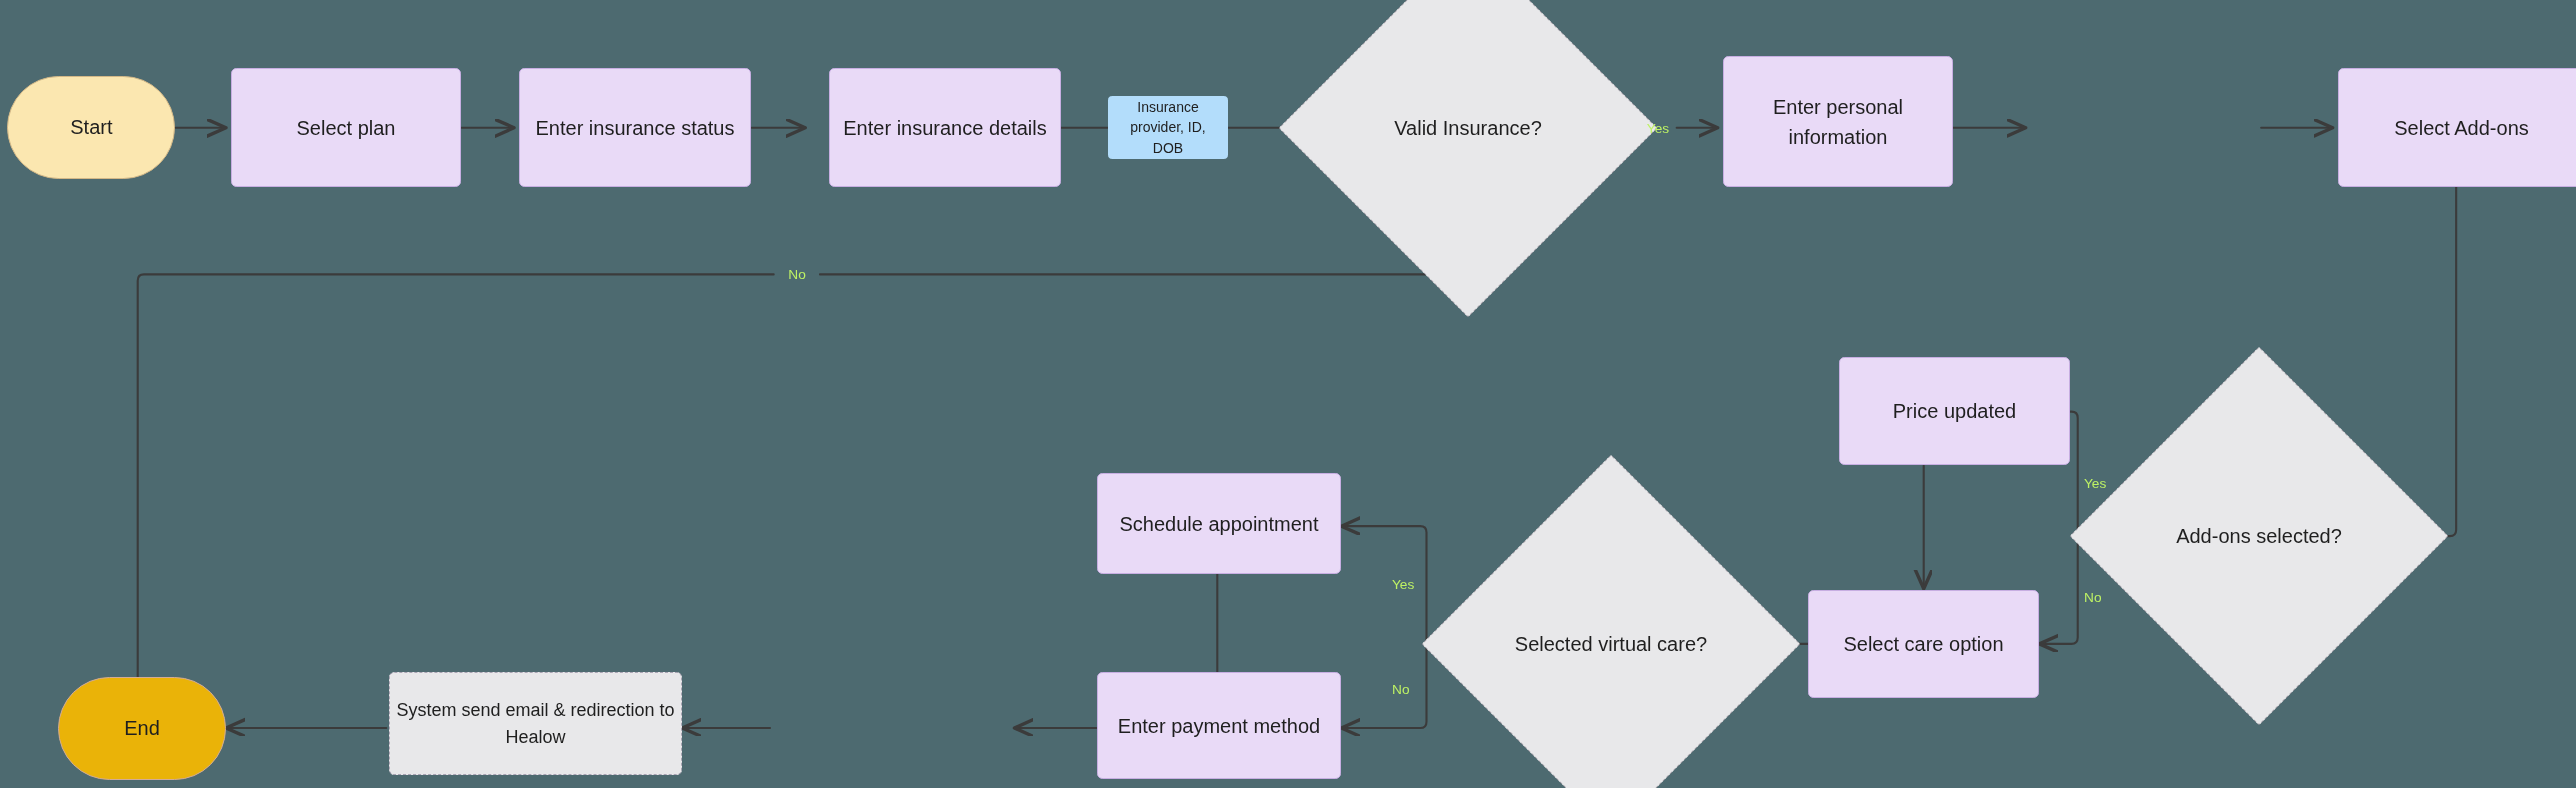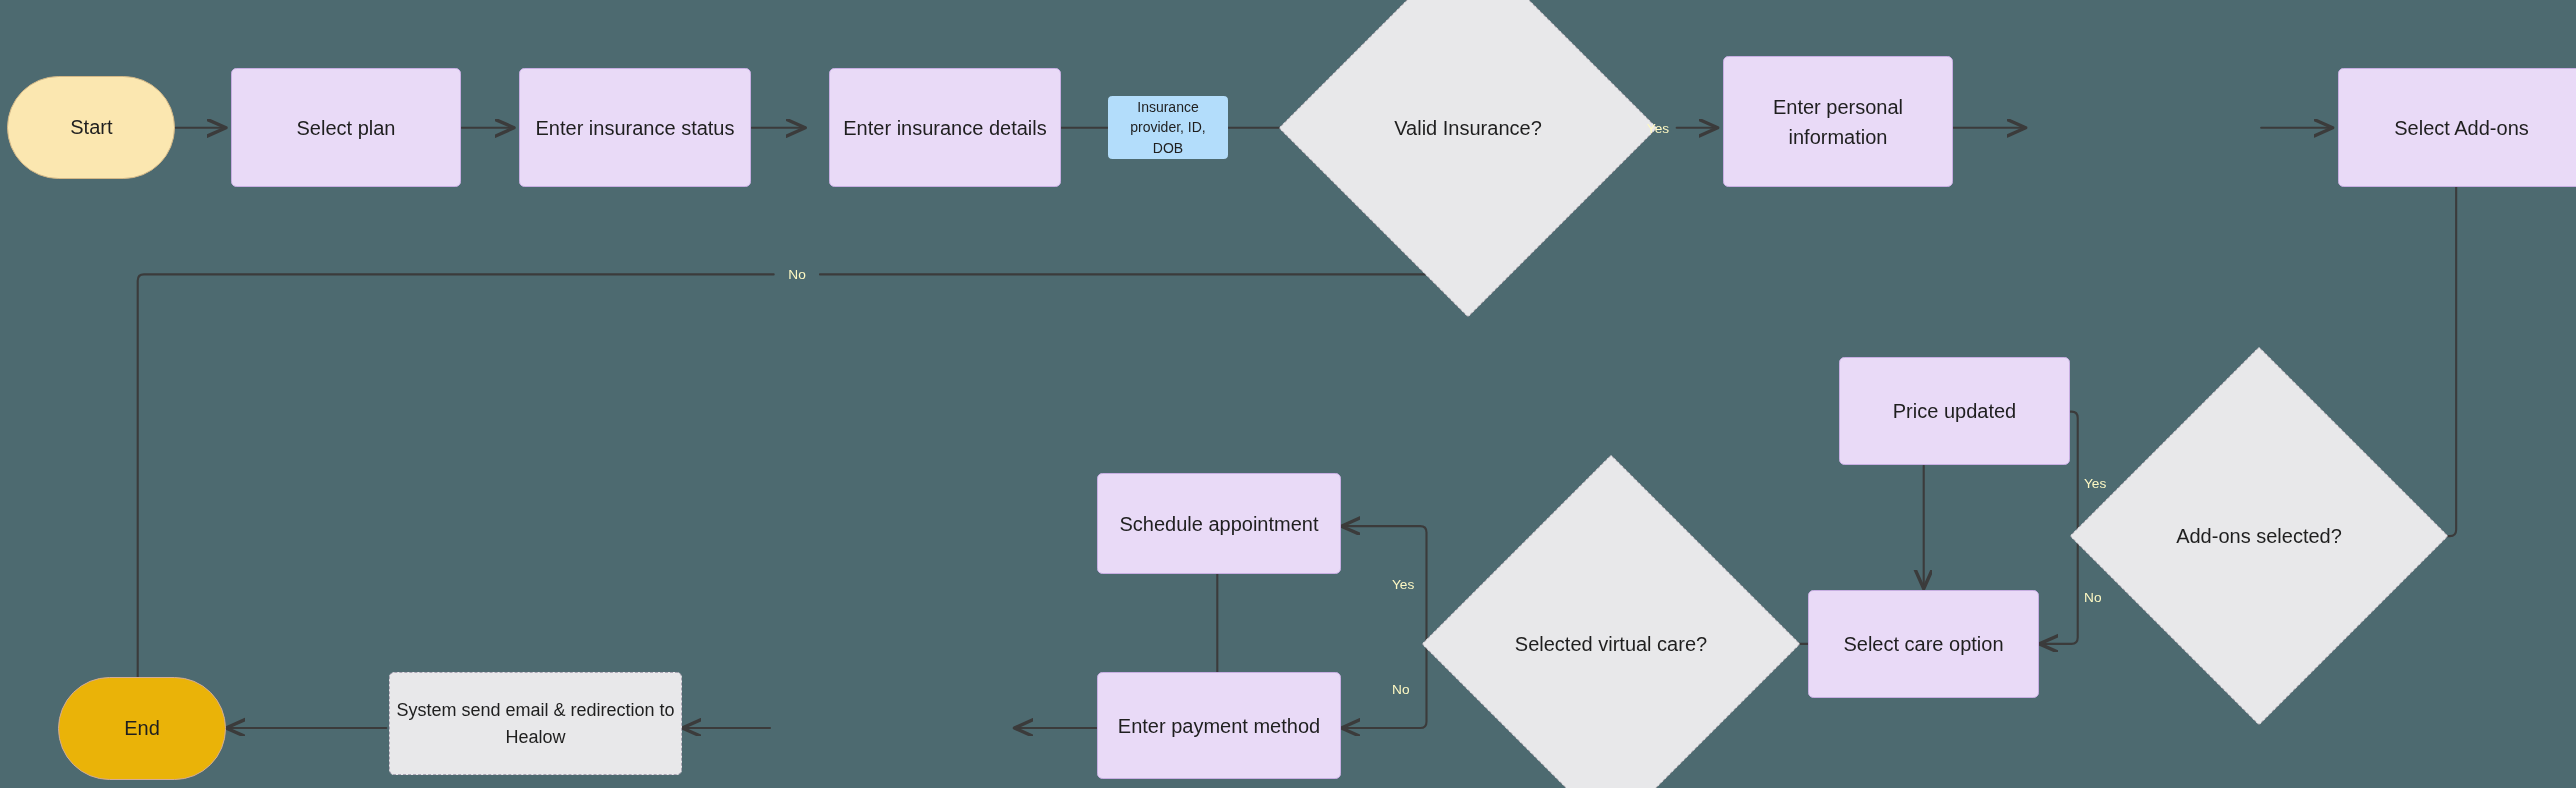--- a/index.html
+++ b/index.html
@@ -100,21 +100,21 @@
   }
   .diamond {
     display: flex;
     align-items: center;
     justify-content: center;
   }
   
   .edge-label {
     position: absolute;
     font-size: 13.7px;
-    color: #fef9c3;
+    color: #bef264;
     white-space: nowrap;
     transform: translate(-50%, -50%);
     background: transparent;
   }
 </style>
 </head>
 <body>
 
 <div id="canvas">
 

